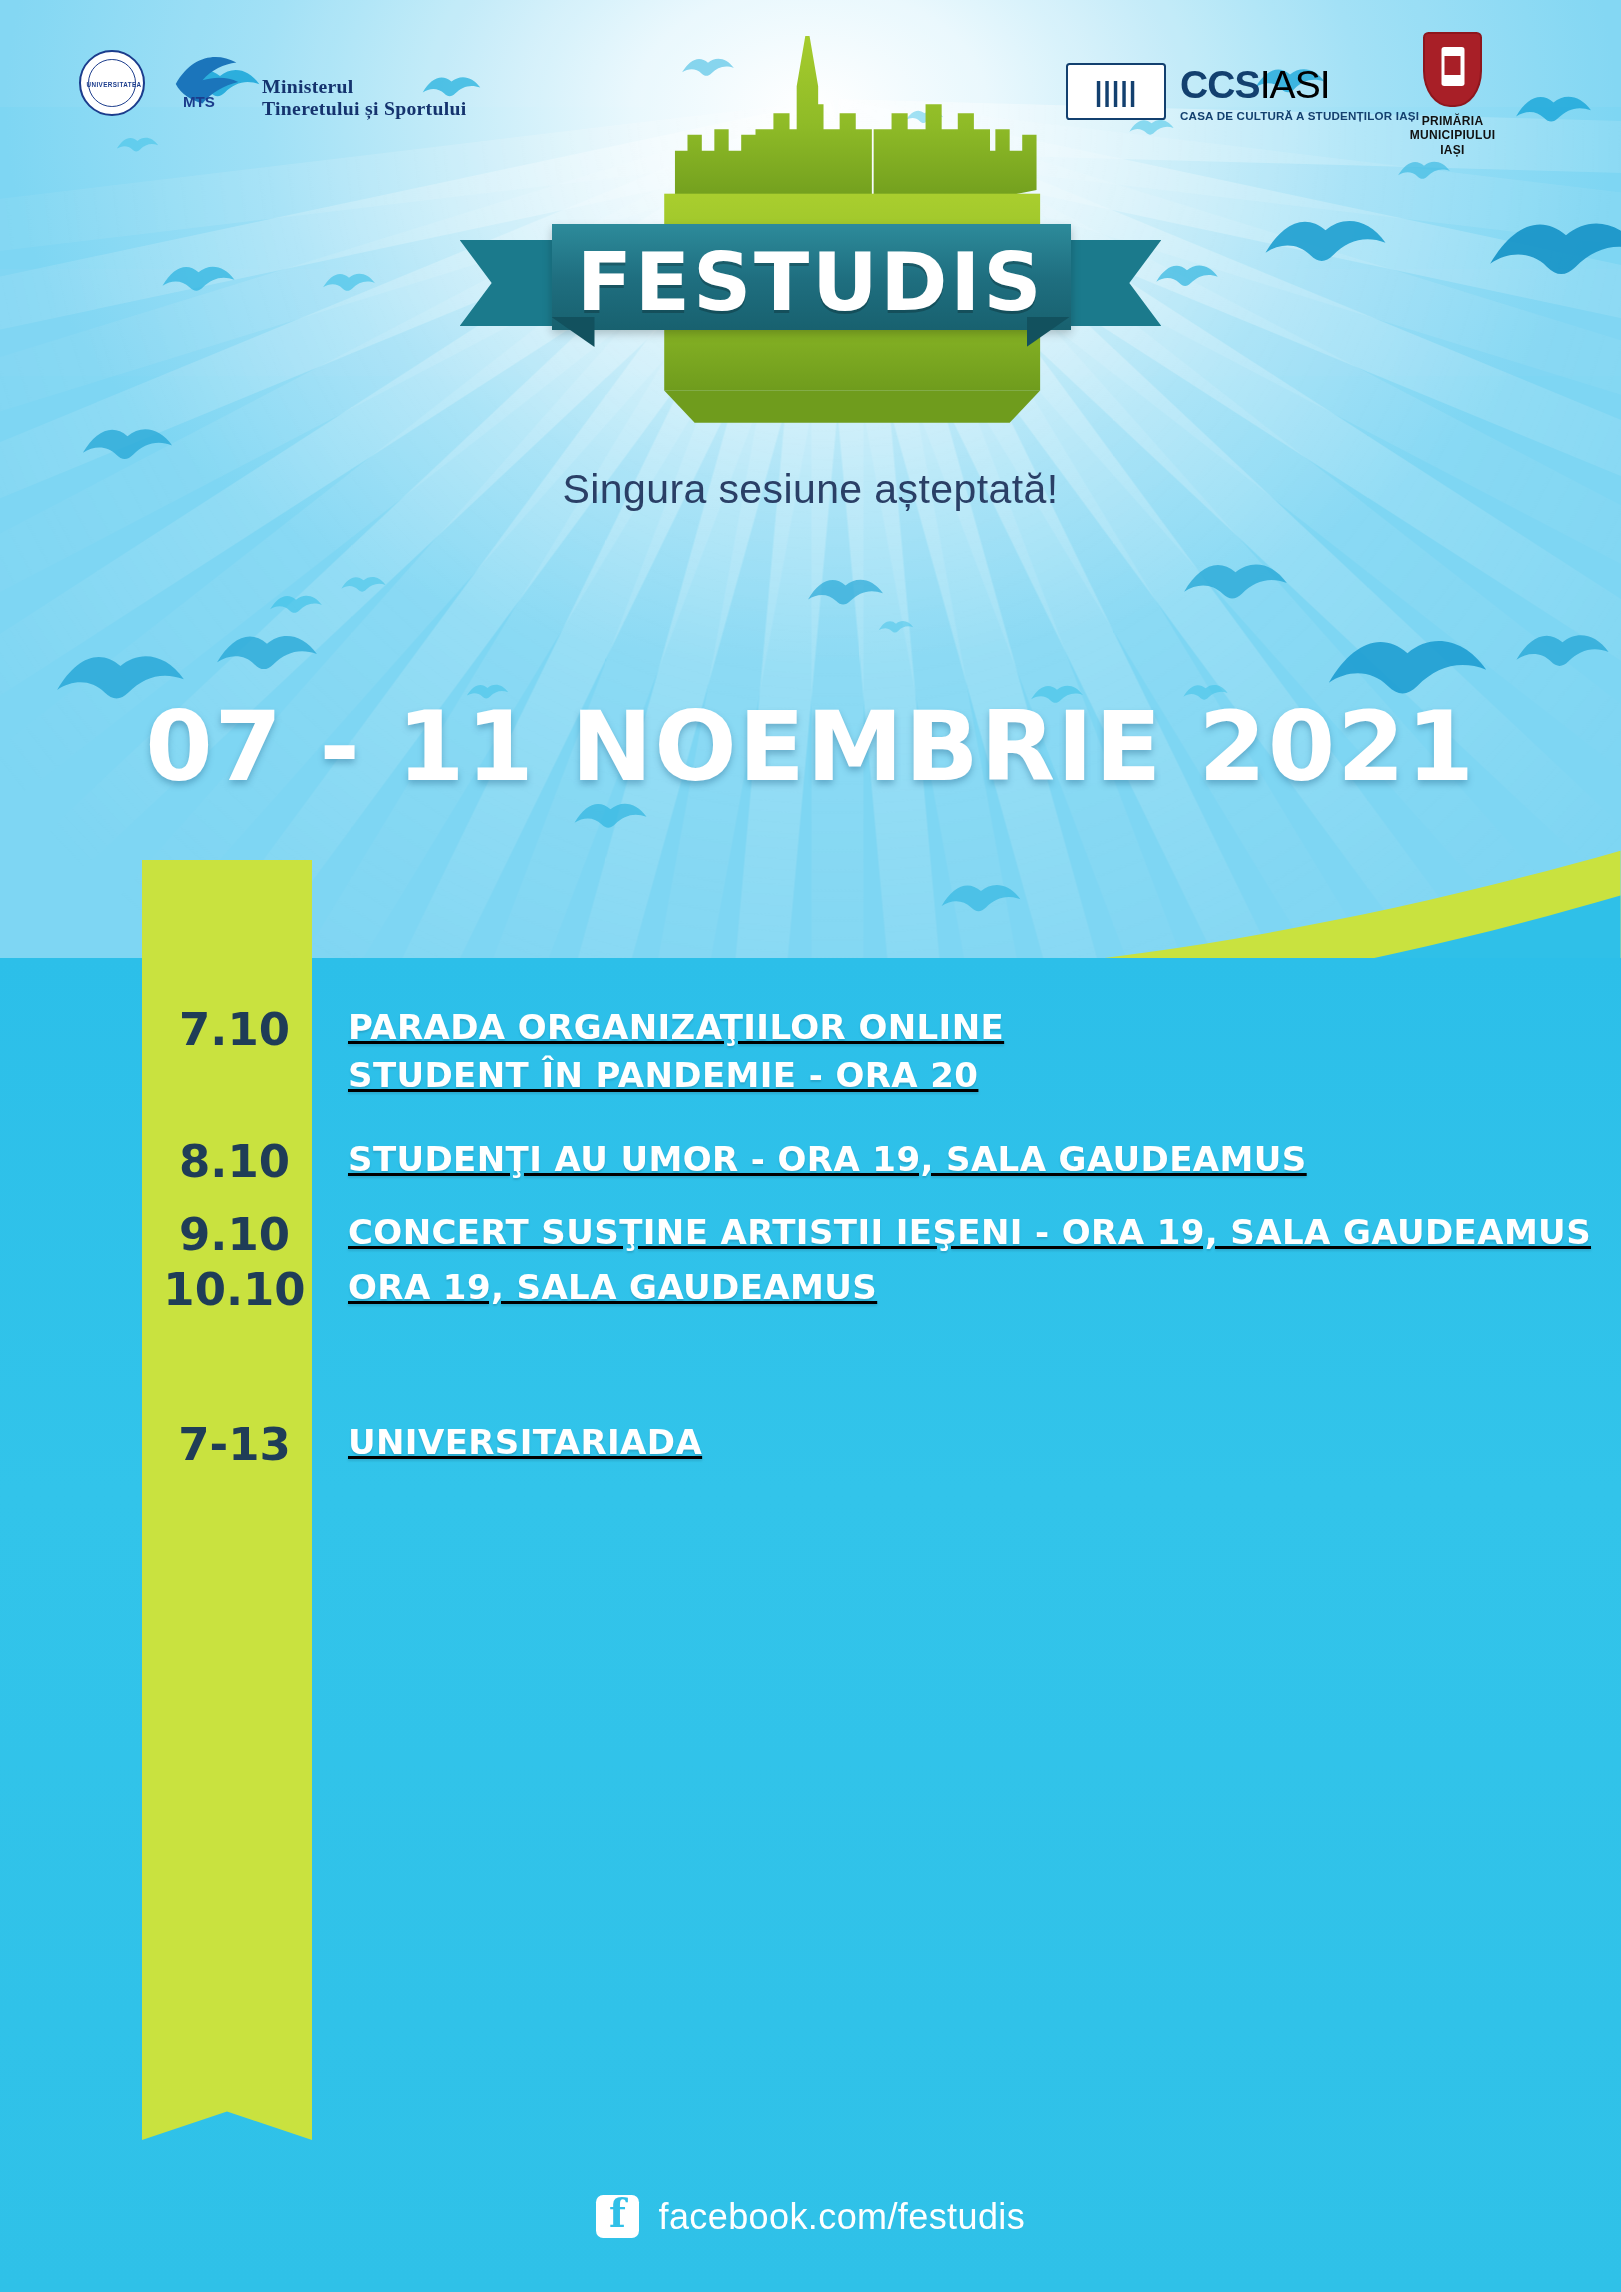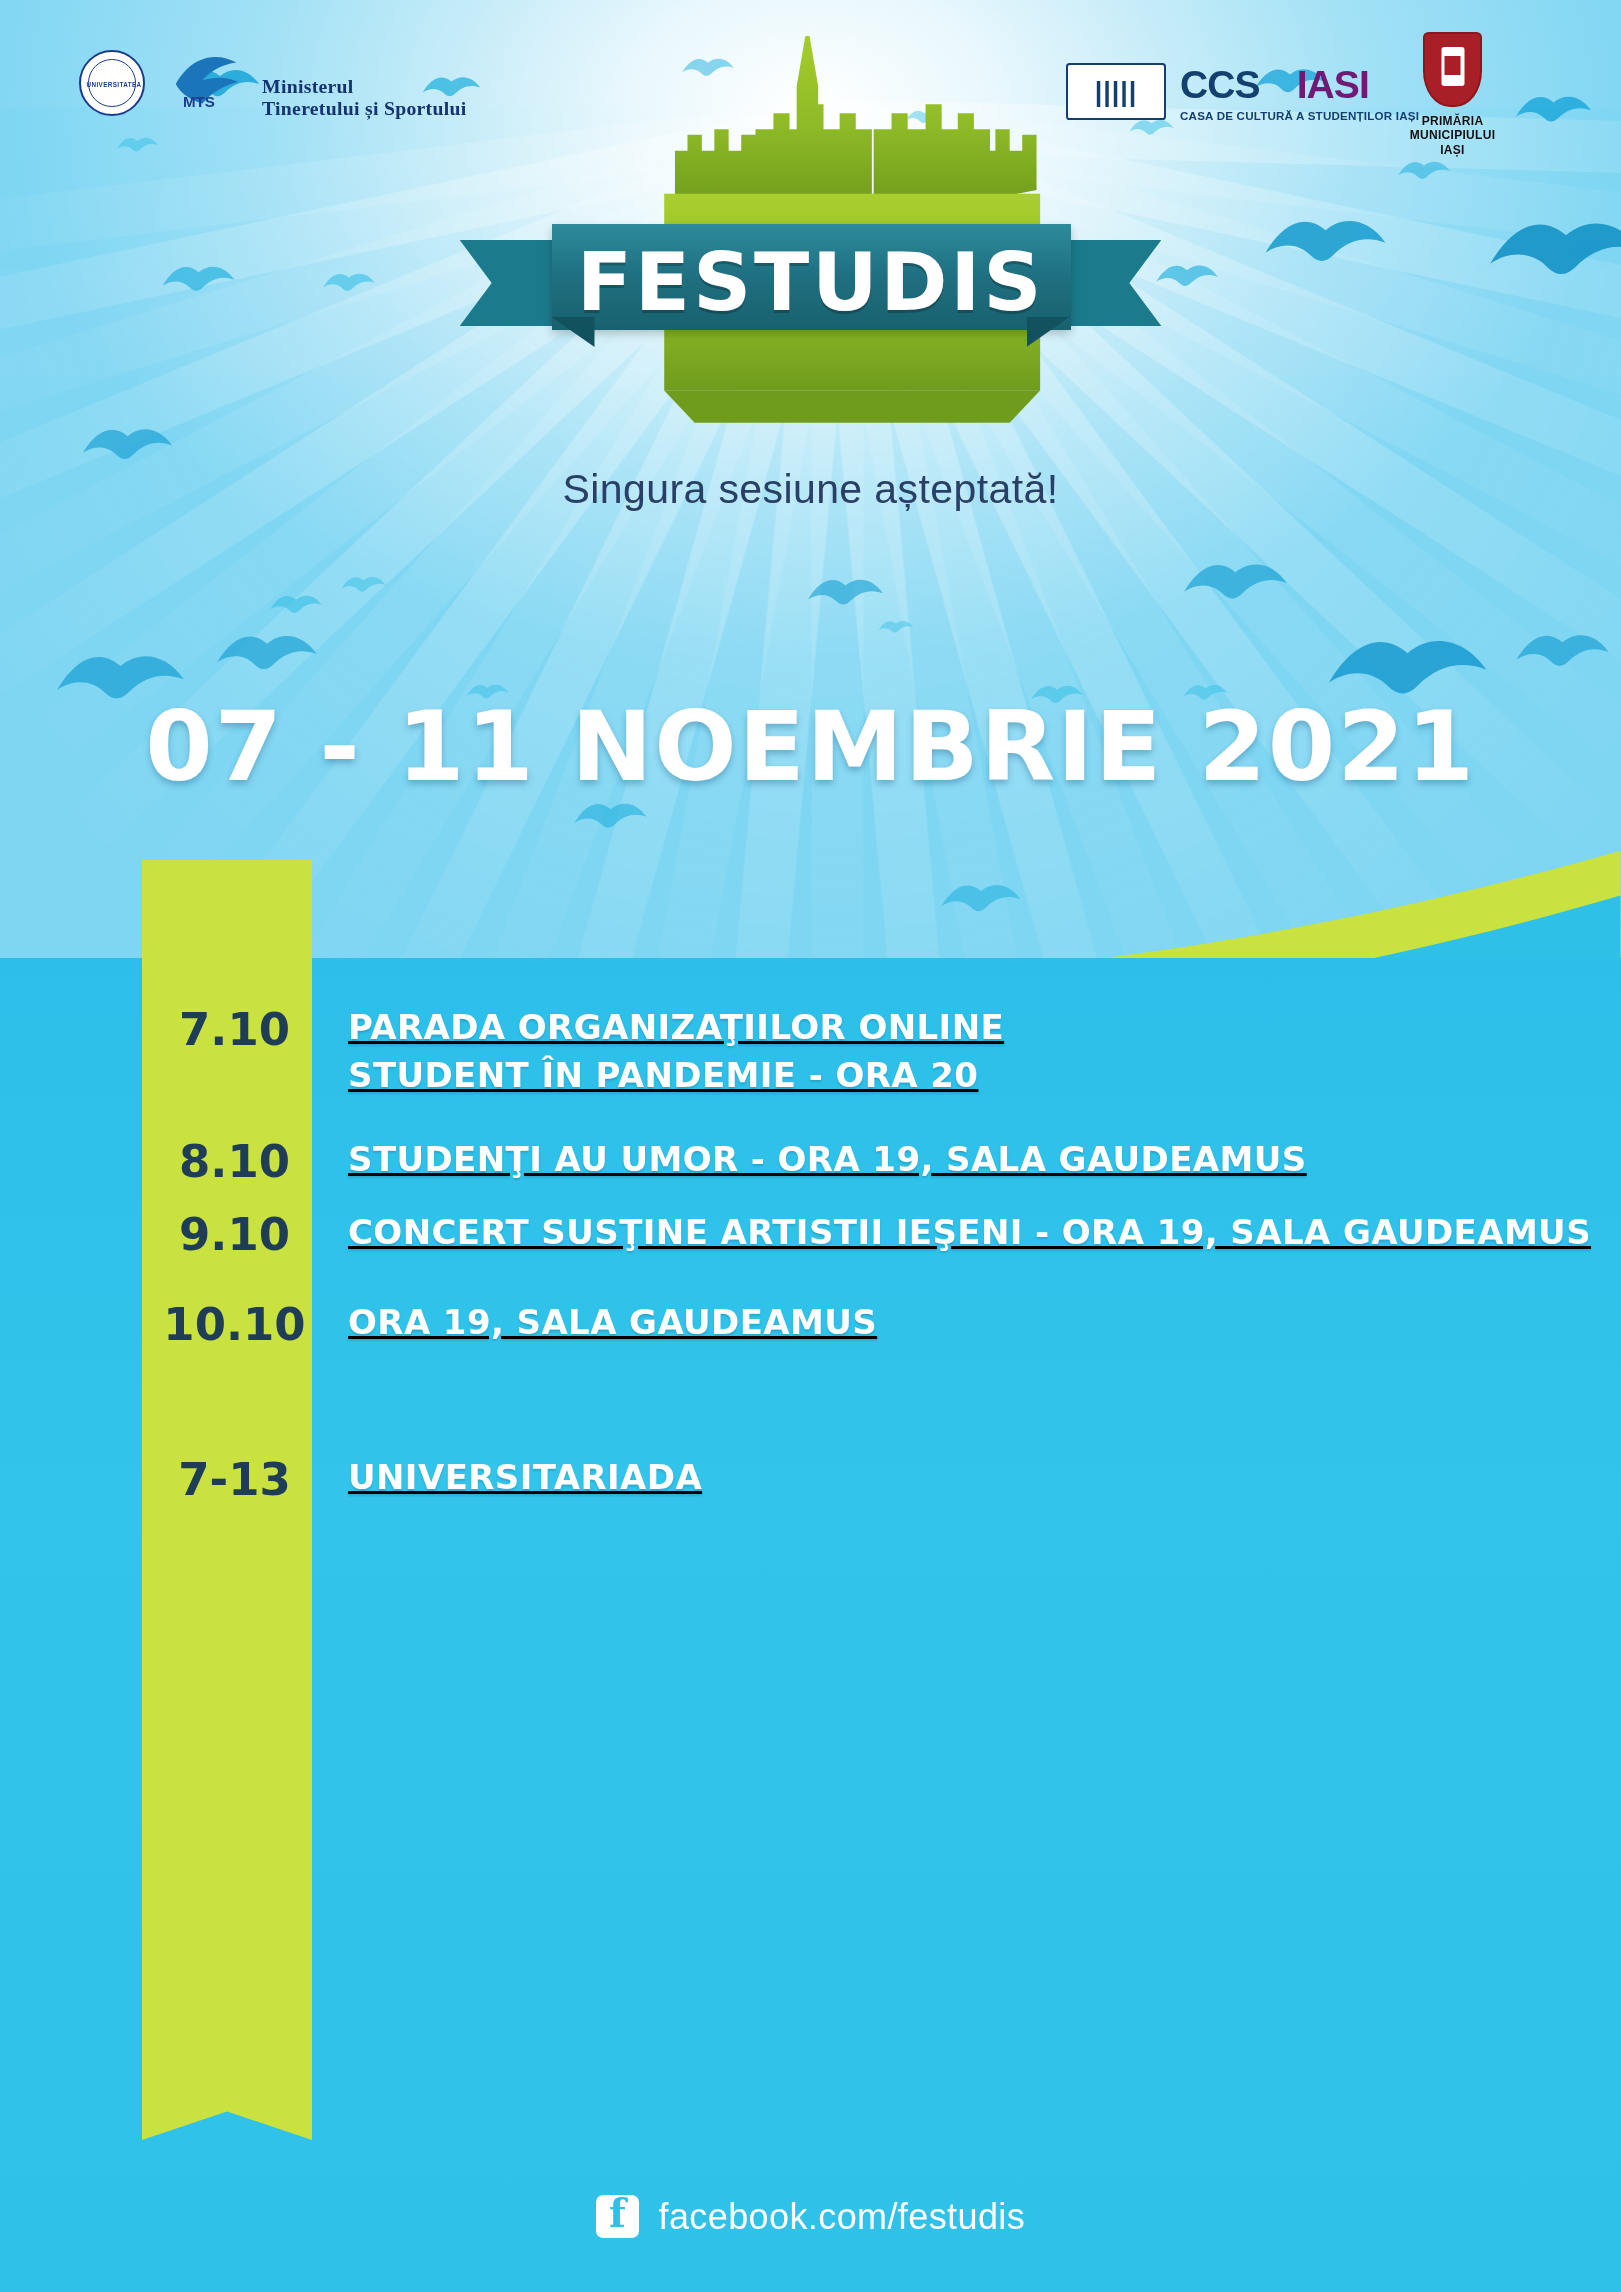--- a/index.html
+++ b/index.html
@@ -109,21 +109,21 @@
   .ccs-mark .bars {
     position: absolute; left: 50%; top: 50%;
     transform: translate(-50%,-50%);
     color: #13406f; font-size: 27px; letter-spacing: 0.9px;
     font-family: "Liberation Sans", sans-serif; font-weight: bold;
   }
   .ccs-word {
     position: absolute; left: 1180px; top: 63px;
     font-size: 39px; font-weight: bold; color: #13406f; letter-spacing: -0.9px;
   }
-  .ccs-word span.light { color: #701a75; font-weight: bold; margin-left: 37px; }
+  .ccs-word span.light { color: #000000; font-weight: normal; }
   .ccs-sub {
     position: absolute; left: 1180px; top: 109px;
     font-size: 11.6px; font-weight: bold; color: #13406f; letter-spacing: 0.2px;
   }
 
   .logo-primaria { position: absolute; left: 1399px; top: 32px; text-align: center; width: 107px;}
   .shield {
     width: 59px; height: 75px; margin: 0 auto;
     background: #a81f27;
     border: 2.7px solid #8d161d;
@@ -571,21 +571,21 @@
         <div class="desc">
           <div>STUDENŢI AU UMOR - ORA 19, SALA GAUDEAMUS</div>
         </div>
       </div>
       <div class="row" style="margin-top: 25px;">
         <div class="day">9.10</div>
         <div class="desc">
           <div>CONCERT SUSŢINE ARTISTII IEŞENI - ORA 19, SALA GAUDEAMUS</div>
         </div>
       </div>
-      <div class="row" style="margin-top: 42px;">
+      <div class="row" style="margin-top: 7px;">
         <div class="day">10.10</div>
         <div class="desc">
           <div>ORA 19, SALA GAUDEAMUS</div>
         </div>
       </div>
       <div class="row" style="margin-top: 107px;">
         <div class="day">7-13</div>
         <div class="desc">
           <div>UNIVERSITARIADA</div>
         </div>

